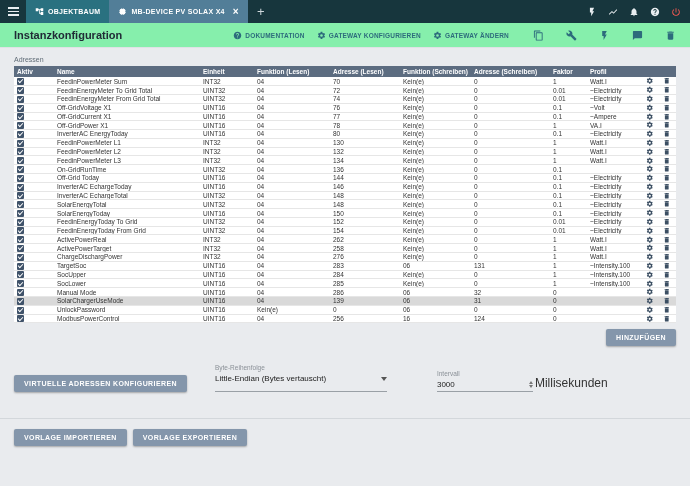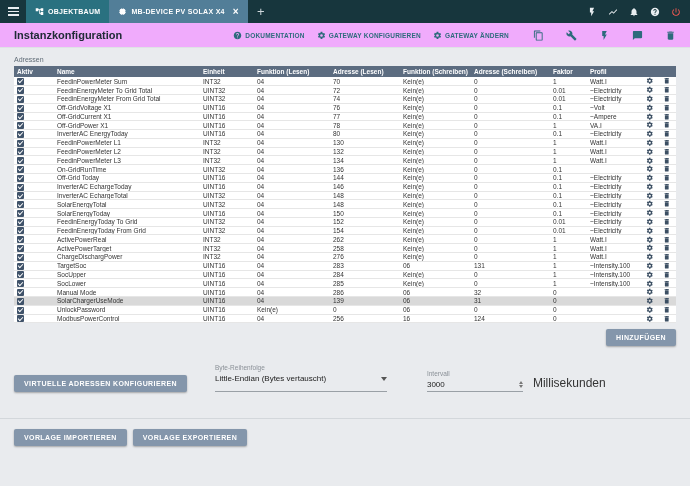--- a/index.html
+++ b/index.html
@@ -14,21 +14,21 @@
   .tab-objektbaum { background: #2a7180; }
   .tab-device { background: #527e98; }
   .tab svg { width: 9px; height: 9px; fill: #fff; }
   .tab-close { font-size: 10px; margin-left: 4px; line-height: 1; }
   .newtab { color: #cfd8dc; font-size: 13px; padding: 0 9px; display: flex; align-items: center; }
   .topbar-right { margin-left: auto; display: flex; align-items: center; gap: 11px; padding-right: 9px; }
   .topbar-right svg { width: 10px; height: 10px; fill: #e8edf0; display: block; }
   .topbar-right .power svg { fill: #ff5a52; }
 
   
-  .appbar { height: 25px; background: #f0abfc; display: flex; align-items: center; padding: 0 14px; border-bottom: 1px solid #dfe2e5; }
+  .appbar { height: 25px; background: #86efac; display: flex; align-items: center; padding: 0 14px; border-bottom: 1px solid #dfe2e5; }
   .page-title { font-size: 11px; font-weight: bold; color: #202b36; }
   .appbar-actions { margin-left: auto; display: flex; align-items: center; gap: 12px; }
   .action { display: flex; align-items: center; gap: 3px; color: #2d6b7c; font-size: 6.5px; font-weight: bold; letter-spacing: .2px; white-space: nowrap; cursor: pointer; }
   .action svg { width: 9px; height: 9px; fill: #2d6b7c; }
   .icon-group { display: flex; align-items: center; gap: 22px; margin-left: 12px; }
   .icon-group svg { width: 11px; height: 11px; fill: #2d6b7c; display: block; cursor: pointer; }
 
   
   .content { padding: 8px 14px 0; }
   .section-label { font-size: 7px; color: #5f6b76; margin-bottom: 3px; }
@@ -44,21 +44,21 @@
 
   .btn { background: #8496ab; color: #fff; border: none; font-family: "Liberation Sans", sans-serif; font-size: 7px; font-weight: bold; letter-spacing: .4px; padding: 5px 10px; border-radius: 2px; box-shadow: 0 1px 2px rgba(0,0,0,.3); cursor: pointer; white-space: nowrap; }
 
   .add-row { width: 662px; display: flex; justify-content: flex-end; margin-top: 6px; }
 
   .settings-row { display: flex; align-items: flex-end; margin-top: 18px; width: 662px; }
   .byteorder { margin-left: 28px; width: 172px; }
   .field-label { font-size: 6.5px; color: #8a9097; margin-bottom: 3px; }
   .select { display: flex; justify-content: space-between; align-items: center; border-bottom: 1px solid #9aa0a6; padding-bottom: 8px; font-size: 8px; color: #222; cursor: pointer; }
   .caret { width: 0; height: 0; border-left: 3px solid transparent; border-right: 3px solid transparent; border-top: 4px solid #555; margin-left: 6px; }
-  .interval { margin-left: 40px; display: flex; align-items: flex-end; gap: 10px; justify-content: space-between; }
+  .interval { margin-left: 50px; display: flex; align-items: flex-end; gap: 2px; justify-content: space-between; }
   .interval-field { width: 96px; border-bottom: 1px solid #9aa0a6; display: flex; justify-content: space-between; align-items: center; padding-bottom: 2px; font-size: 8px; color: #222; }
   .stepper { display: flex; flex-direction: column; gap: 1px; cursor: pointer; }
   .stepper .up { width: 0; height: 0; border-left: 2.5px solid transparent; border-right: 2.5px solid transparent; border-bottom: 3px solid #777; }
   .stepper .down { width: 0; height: 0; border-left: 2.5px solid transparent; border-right: 2.5px solid transparent; border-top: 3px solid #777; }
   .unit { font-size: 12px; color: #333; padding-bottom: 2px; }
 
   .divider { border-top: 1px solid #d3d7db; margin-top: 26px; margin-left: -14px; width: 690px; }
   .footer-row { display: flex; gap: 6px; margin-top: 10px; }
 </style>
 </head>

